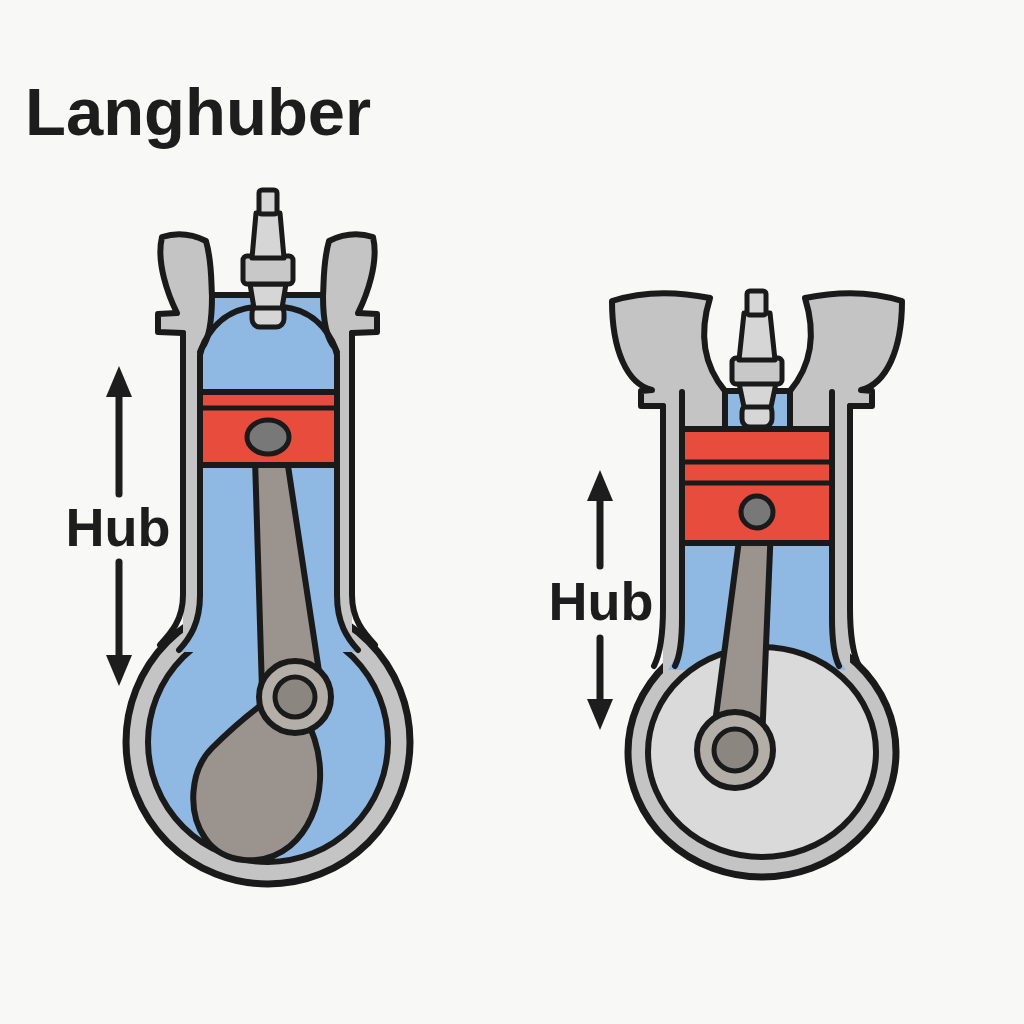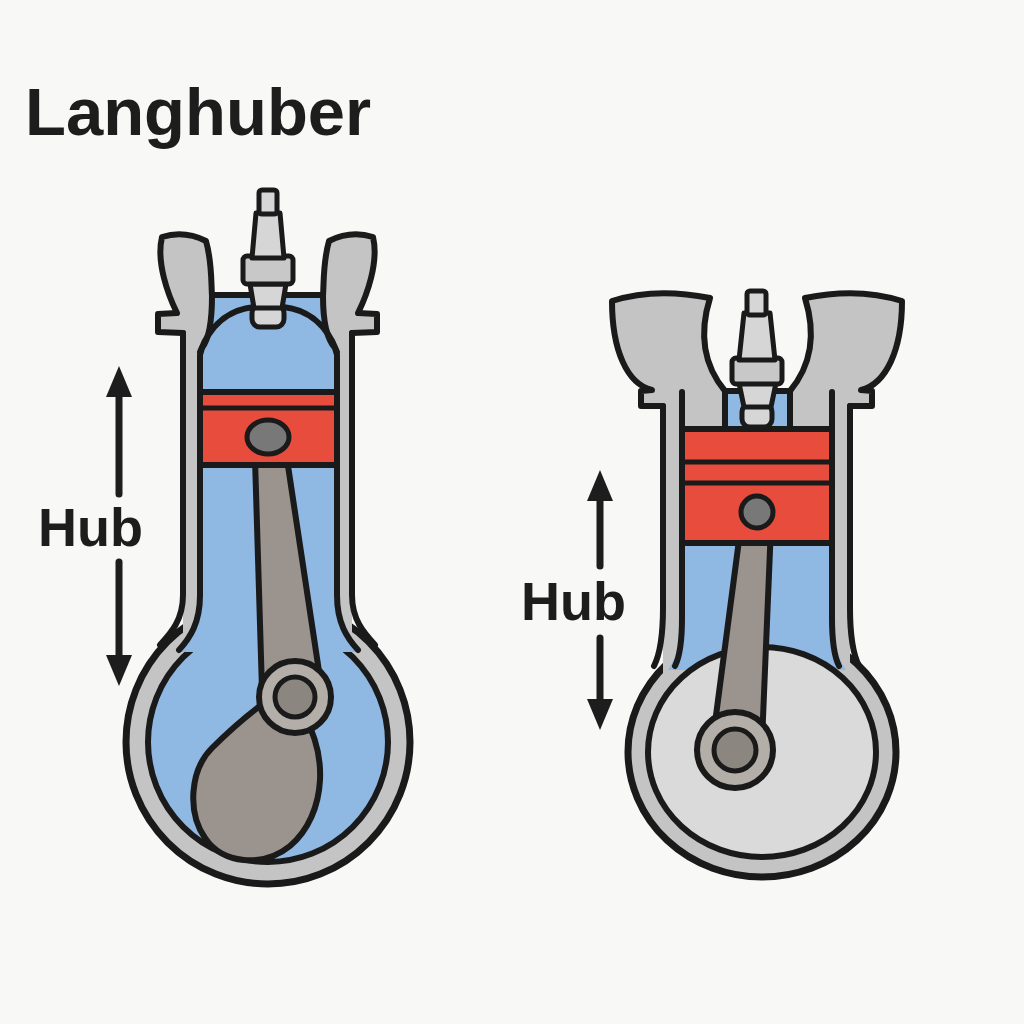--- a/index.html
+++ b/index.html
@@ -14,21 +14,21 @@
   .title{
     position:absolute;top:72px;height:80px;
     font-size:67px;font-weight:bold;color:var(--text,#1d1d1d);
     text-align:left;letter-spacing:0px;line-height:80px;
   }
   .title-left{left:25px;width:480px;}
   .title-right{left:515px;width:480px;}
   .hub-label{
     position:absolute;width:160px;height:60px;
     font-size:54px;font-weight:bold;color:var(--text,#1d1d1d);
-    line-height:60px;
+    text-align:center;line-height:60px;
   }
   .hub-left{left:38px;top:497px;}
   .hub-right{left:521px;top:571px;}
 
   
   .metal{fill:var(--metal_gray,#c4c4c4);}
   .metal-light{fill:var(--metal_light,#dadada);}
   .blue{fill:var(--cylinder_blue,#8fb8e3);}
   .red{fill:var(--piston_red,#e74c3c);}
   .rodfill{fill:var(--rod_gray,#9a938e);}

